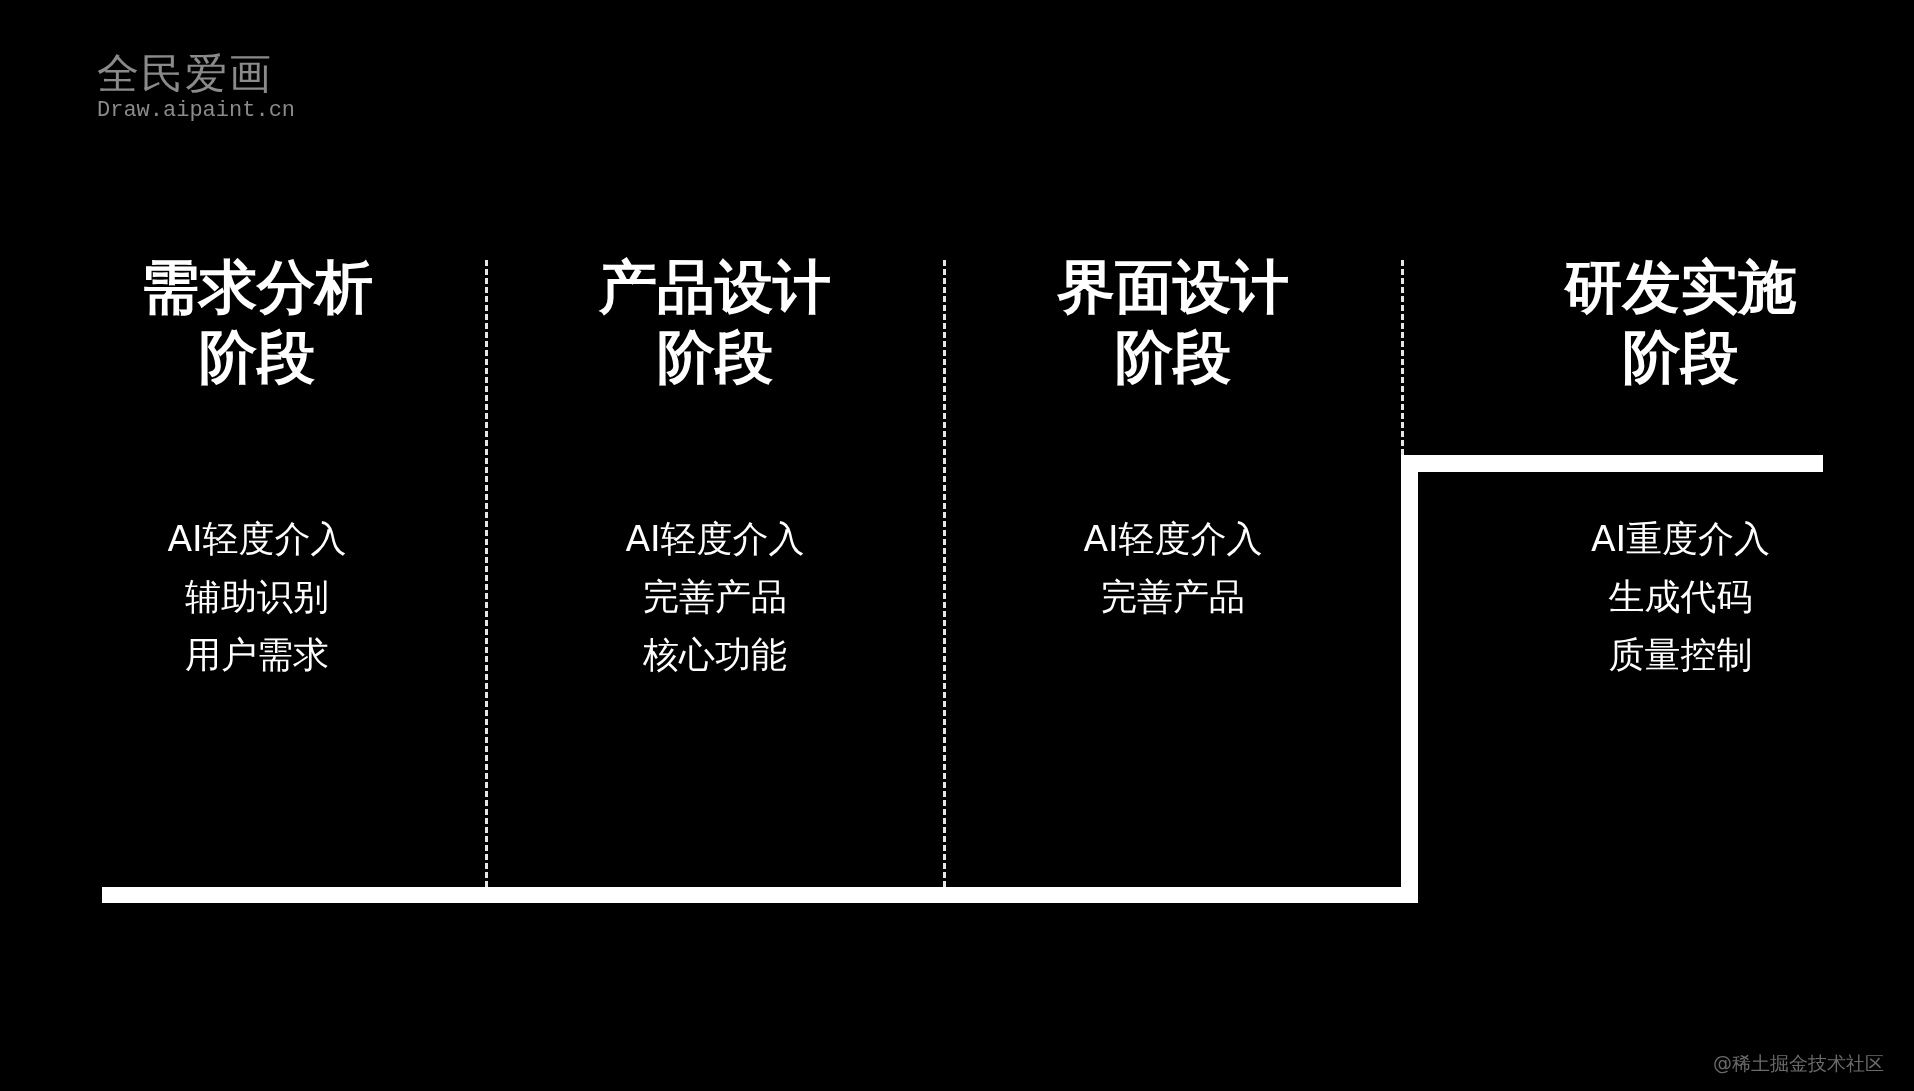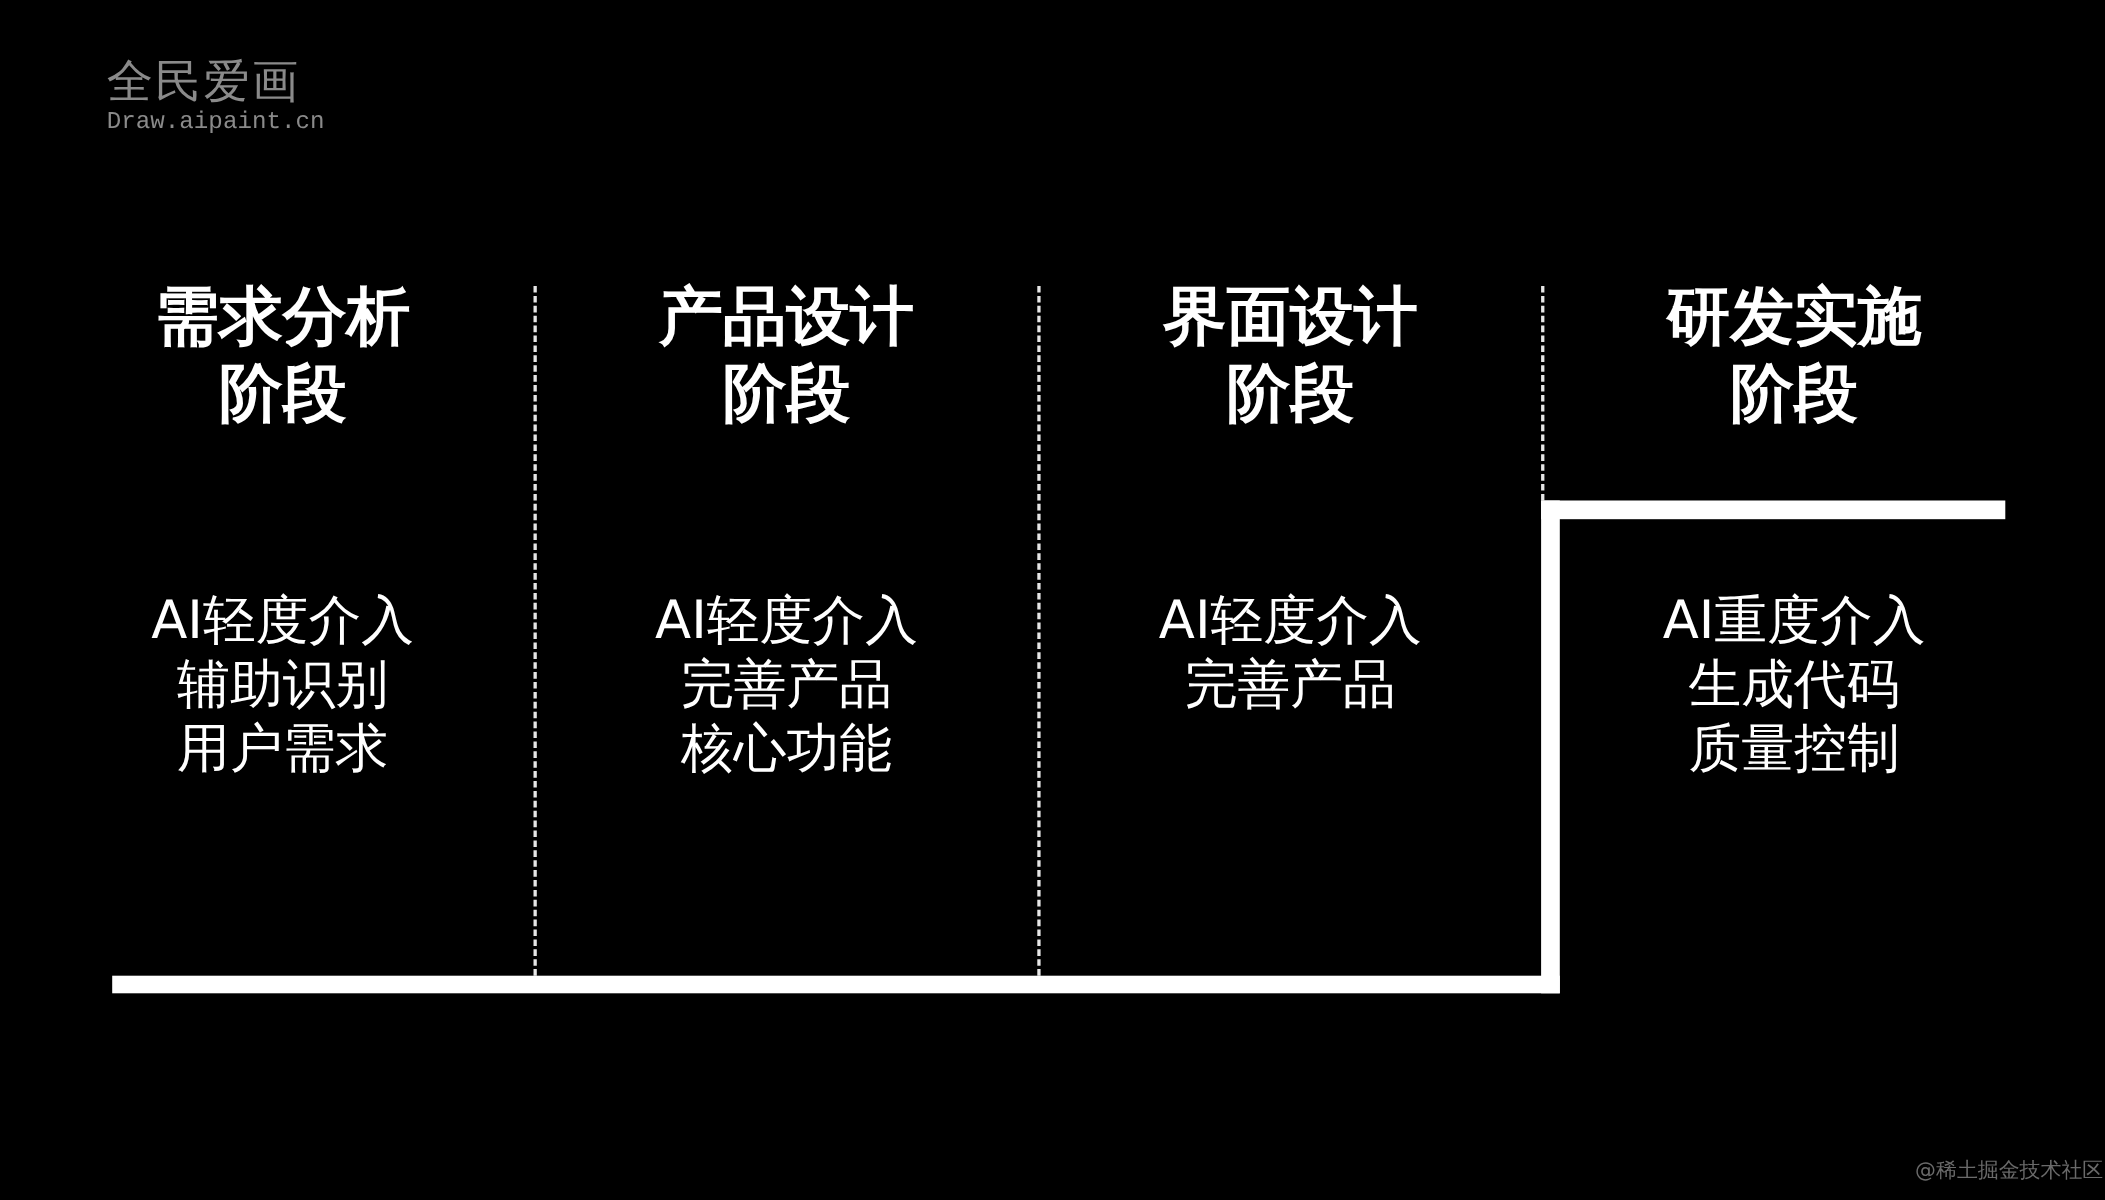--- a/index.html
+++ b/index.html
@@ -3,24 +3,24 @@
 <meta charset="utf-8">
 <style>
   html, body { margin:0; padding:0; }
   body { width:1914px; height:1091px; background:#000; position:relative; overflow:hidden;
          font-family:"DejaVu Sans","Liberation Sans",sans-serif; color:#fff; }
   .logo { position:absolute; left:70px; top:50px; color:#8a8a8a;margin-left:27px; }
   .logo-cn { font-size:42px; letter-spacing:2px; line-height:48px; }
   .logo-en { font-size:22px; line-height:26px; font-family:Liberation Mono, monospace; }
   .col { position:absolute; width:458px; text-align:center; }
   .title { position:absolute; top:252px; width:100%; font-weight:bold; font-size:58px; line-height:70px; }
-  .desc { position:absolute; top:535px; width:100%; font-size:48px; line-height:58px;text-align:center; }
+  .desc { position:absolute; top:510px; width:100%; font-size:36px; line-height:58px;text-align:center; }
   .divider { position:absolute; top:260px; width:0; border-left:3px dashed #e6e6e6; }
   .bar { position:absolute; background:#fff; }
-  .watermark { position:absolute; right:2px; bottom:14px; font-size:19px; color:#6a6a6a; }
+  .watermark { position:absolute; right:30px; bottom:14px; font-size:19px; color:#6a6a6a; }
 </style>
 </head>
 <body>
 
 <div class="logo">
   <div class="logo-cn">全民爱画</div>
   <div class="logo-en">Draw.aipaint.cn</div>
 </div>
 
 <div class="col" style="left:28px;top:0;height:975px;">
@@ -51,21 +51,21 @@
   <div class="title">
     <div>界面设计</div>
     <div>阶段</div>
   </div>
   <div class="desc">
     <div>AI轻度介入</div>
     <div>完善产品</div>
   </div>
 </div>
 
-<div class="col" style="left:1402px;top:0;height:1091px;">
+<div class="col" style="left:1402px;top:0;height:1091px;padding-left:33px;">
   <div class="title">
     <div>研发实施</div>
     <div>阶段</div>
   </div>
   <div class="desc">
     <div>AI重度介入</div>
     <div>生成代码</div>
     <div>质量控制</div>
   </div>
 </div>

